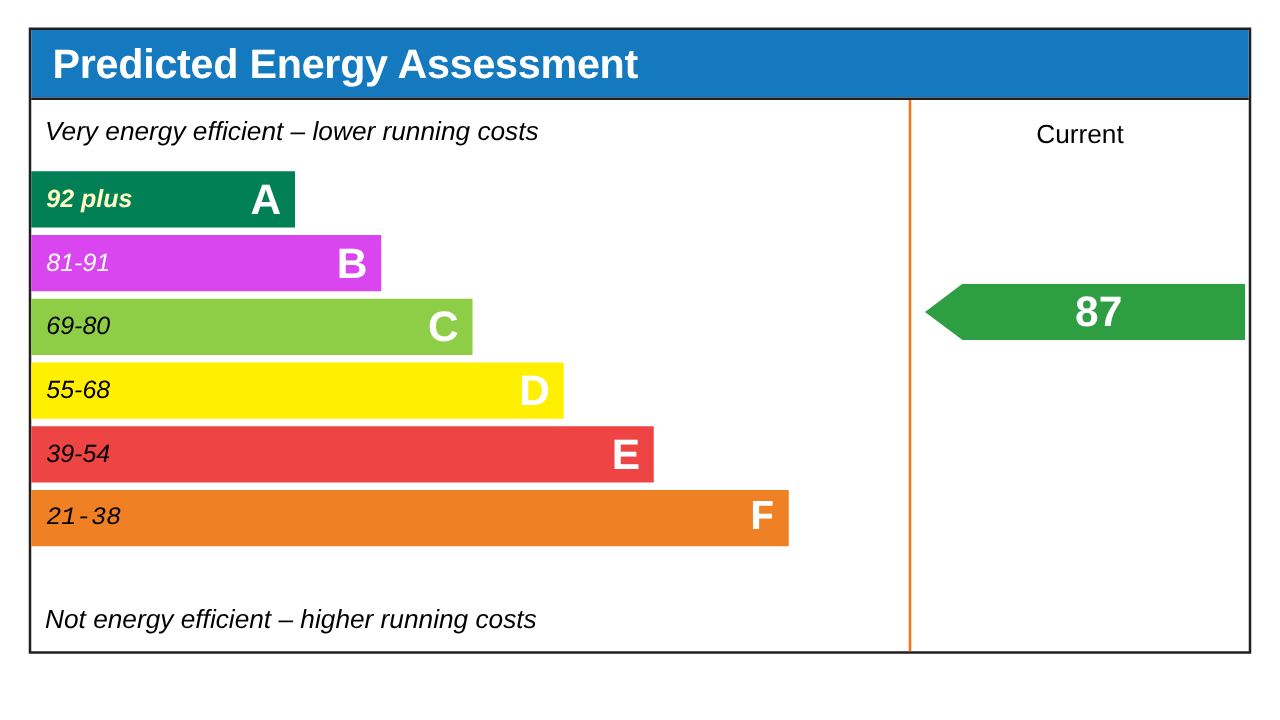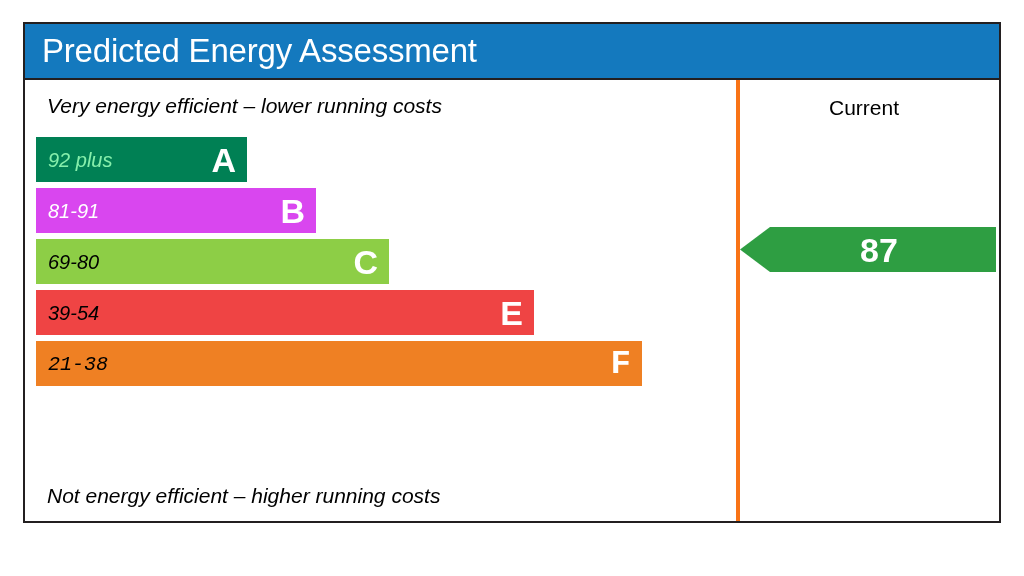--- a/index.html
+++ b/index.html
@@ -44,21 +44,21 @@
     background: #1479be;
     box-sizing: border-box;
   }
   .title-text {
     position: absolute;
     left: 17px;
     top: 50%;
     transform: translateY(-50%);
     color: #ffffff;
     font-size: 33px;
-    font-weight: normal;
+    font-weight: bold;
     letter-spacing: -0.2px;
     white-space: nowrap;
   }
 
   
   .cert-body {
     position: absolute;
     left: 0;
     top: 54px;
     width: 100%;
@@ -66,23 +66,22 @@
     border-top: 2px solid #231f20;
     box-sizing: border-box;
   }
 
   
   .scale-pane {
     position: absolute;
     left: 0; top: 0;
     width: 704px;
     height: 100%;
-    border-right: 4px solid #f97316;
-    box-sizing: border-box;
-    margin-left: 11px;
+    border-right: 2px solid #f97316;
+    box-sizing: border-box;
   }
   
   .rating-pane {
     position: absolute;
     left: 704px;
     top: 0;
     right: 0;
     height: 100%;
   }
 
@@ -199,39 +198,45 @@
     <div class="cert-body">
 
       <div class="scale-pane">
 
         <div class="caption caption-top">Very energy efficient – lower running costs</div>
 
         <div class="bands">
 
           <div class="band-row">
             <div class="band-bar" style="width: 211px; background: rgb(0, 128, 84);">
-              <span class="band-range" style="color: #86efac;">92 plus</span>
+              <span class="band-range" style="color: #fef9c3; font-weight: bold;">92 plus</span>
               <span class="band-letter">A</span>
             </div>
           </div>
 
           <div class="band-row">
             <div class="band-bar" style="width: 280px; background: #d946ef;">
               <span class="band-range" style="color: rgb(255, 255, 255);">81-91</span>
               <span class="band-letter">B</span>
             </div>
           </div>
 
           <div class="band-row">
             <div class="band-bar" style="width: 353px; background: rgb(141, 206, 70);">
               <span class="band-range" style="color: rgb(0, 0, 0);">69-80</span>
               <span class="band-letter">C</span>
             </div>
           </div>
 
+          <div class="band-row">
+            <div class="band-bar" style="width: 426px; background: rgb(255, 239, 0);">
+              <span class="band-range" style="color: rgb(0, 0, 0);">55-68</span>
+              <span class="band-letter">D</span>
+            </div>
+          </div>
 
           <div class="band-row">
             <div class="band-bar" style="width: 498px; background: #ef4444;">
               <span class="band-range" style="color: rgb(0, 0, 0);">39-54</span>
               <span class="band-letter">E</span>
             </div>
           </div>
 
           <div class="band-row">
             <div class="band-bar" style="width: 606px; background: rgb(239, 128, 35); font-family: Liberation Mono, monospace;">

